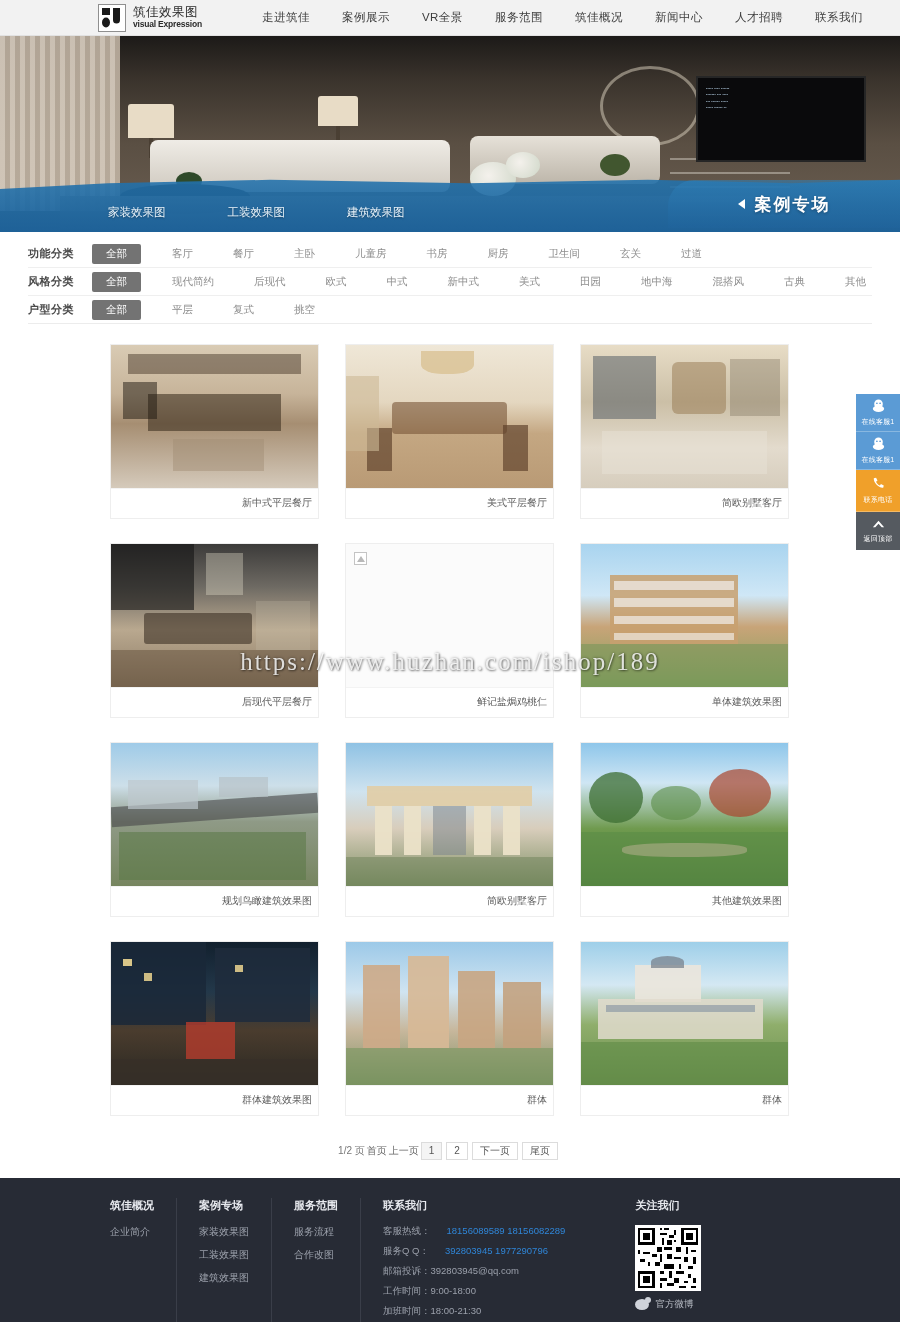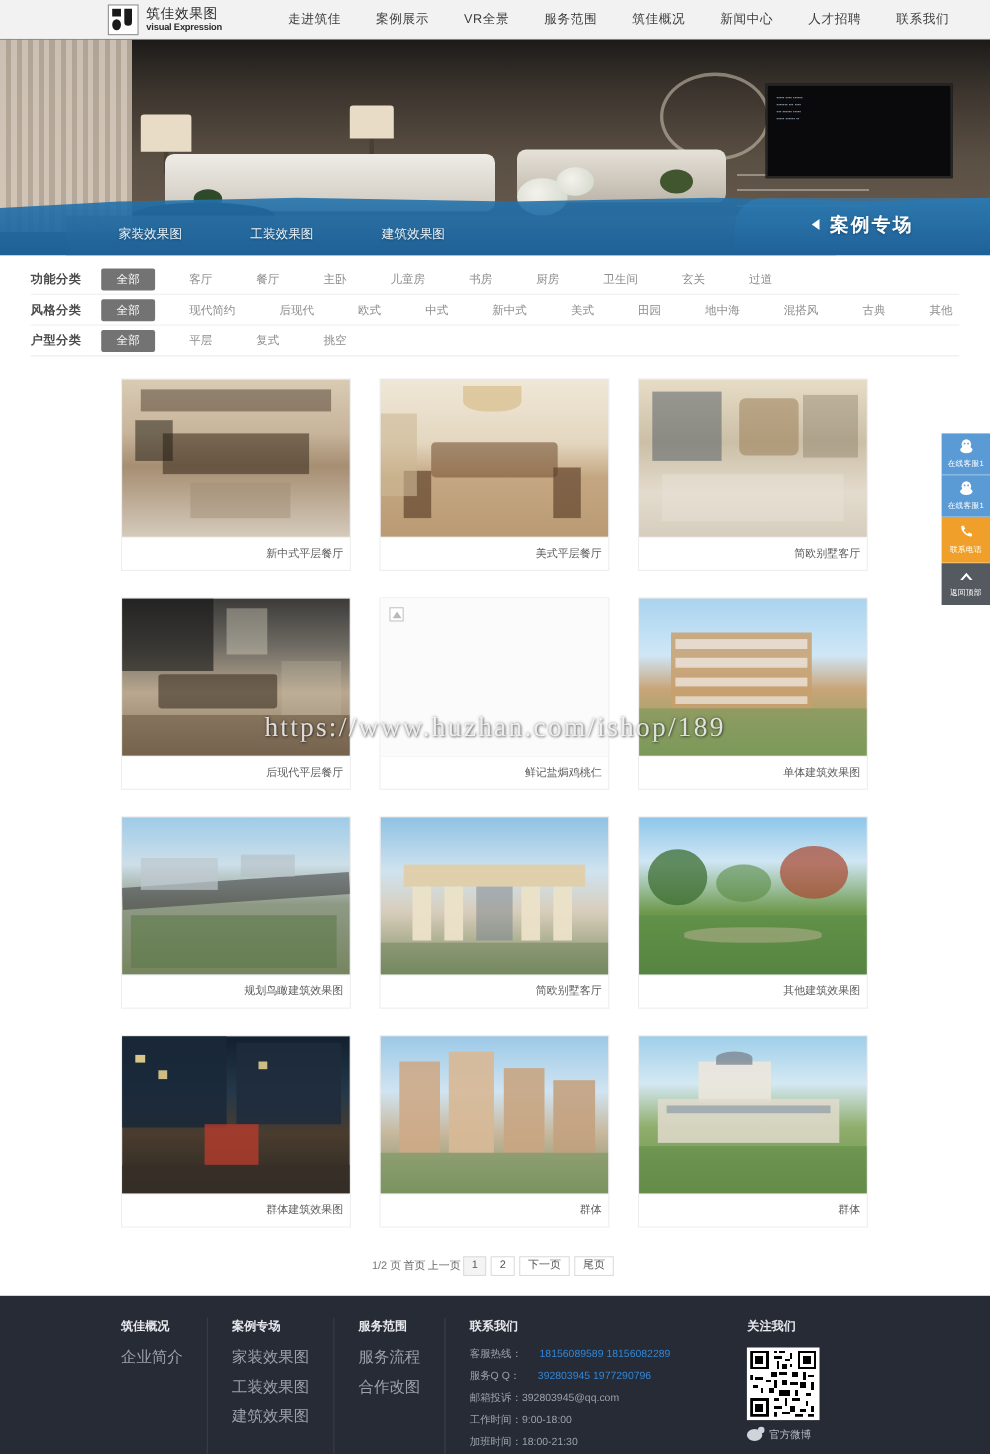--- a/index.html
+++ b/index.html
@@ -164,21 +164,21 @@
     margin-right: 4px; cursor: pointer; background: #fff; line-height: 1;
   }
   .pg-box.cur { background: #f4f4f4; }
 
   
   .footer { background: #272b35; color: #c9ccd3; padding: 20px 0 0; height: 150px; }
   .footer-inner { width: 680px; margin: 0 auto; display: flex; }
   .fcol { padding-right: 22px; margin-right: 22px; }
   .fcol.bd { border-right: 1px solid #3a3e49; }
   .fcol-title { font-size: 11px; color: #e7e9ee; margin-bottom: 12px; font-weight: bold; }
-  .fcol-link { font-size: 14px; color: #9ba0ab; margin-bottom: 9px; cursor: pointer; }
+  .fcol-link { font-size: 10px; color: #9ba0ab; margin-bottom: 9px; cursor: pointer; }
   .fline { font-size: 9.5px; color: #9ba0ab; margin-bottom: 7px; white-space: nowrap; }
   .fline .hl { color: #2f86d8; margin-left: 16px; }
   .qr-col { margin-left: 26px; }
   .qr-box { width: 66px; height: 66px; background: #fff; padding: 3px; margin-top: 2px; }
   .qr-grid { width: 100%; height: 100%; }
   .weibo-row { display: flex; align-items: center; margin-top: 7px; }
   .weibo-icon {
     width: 14px; height: 11px; border-radius: 50%; background: #cfd3da;
     margin-right: 6px; position: relative;
   }

